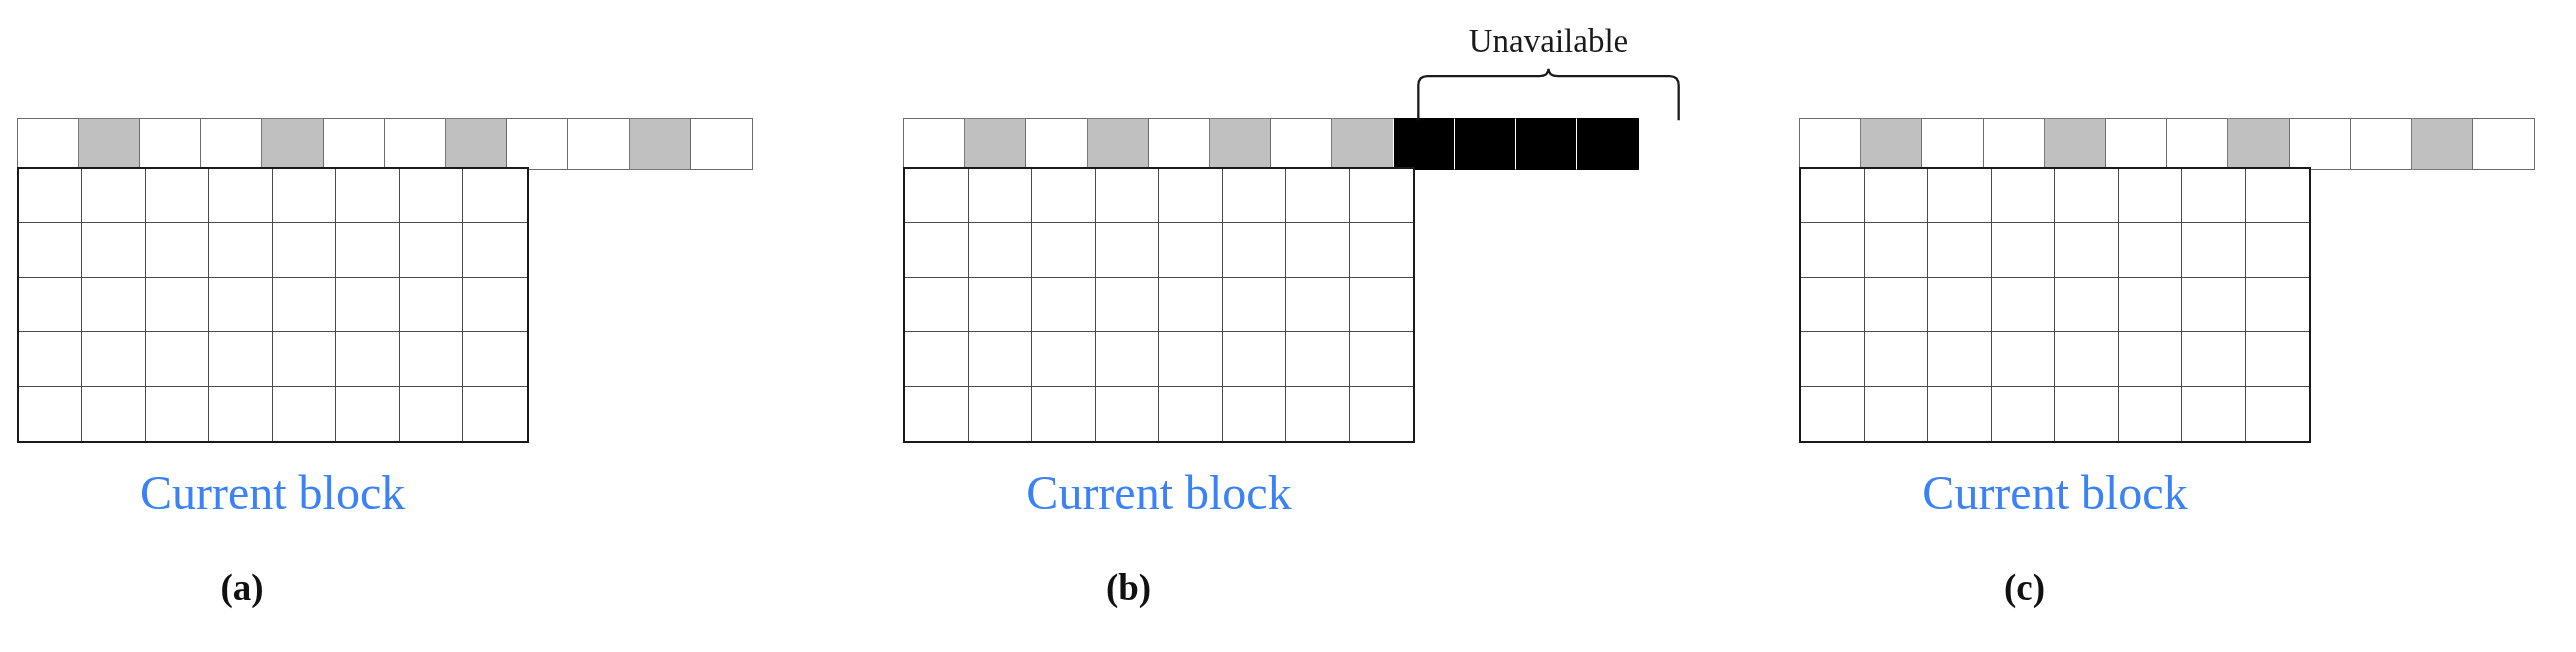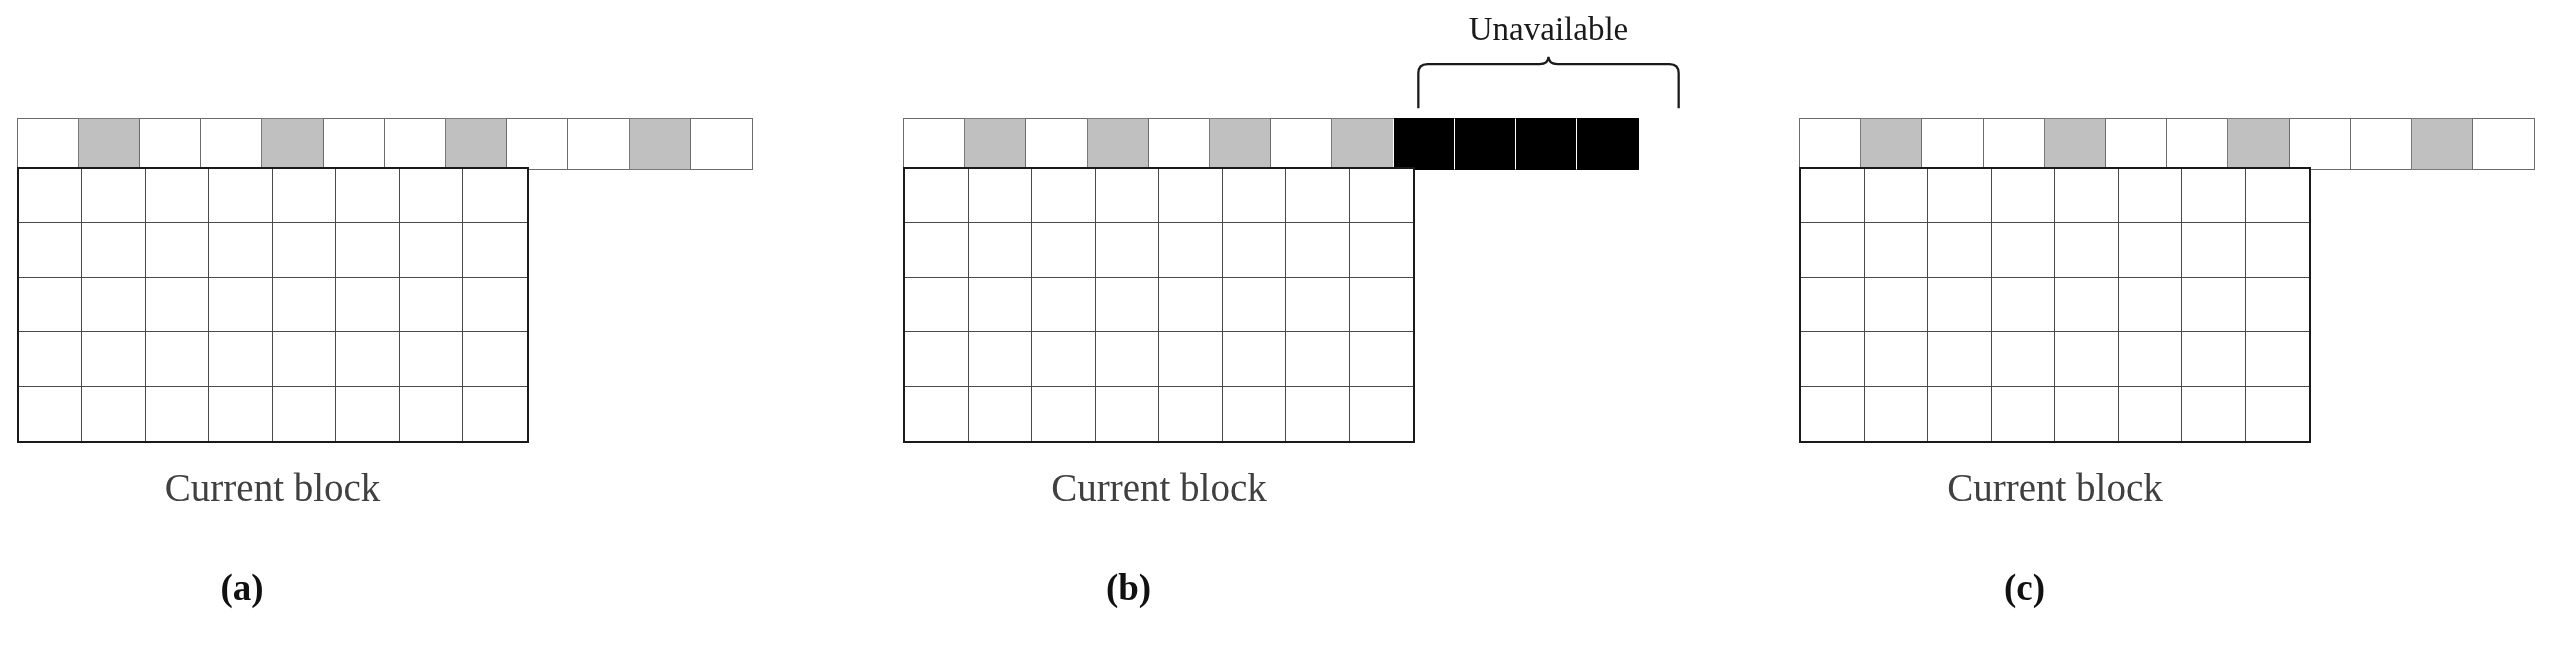--- a/index.html
+++ b/index.html
@@ -29,21 +29,21 @@
     box-sizing:border-box;
     border-right:1.8px solid #4a4a4a;
     border-bottom:1.8px solid #4a4a4a;
     background:#ffffff;
   }
   .bcell.lastcol{border-right:none;}
   .bcell.lastrow{border-bottom:none;}
 
   .blocklabel{
     position:absolute;
-    font-size:39px;color:#404040;
+    font-size:48px;color:#3b82f6;
     font-family:"Liberation Serif", serif;
     white-space:nowrap;
   }
   .panellabel{
     position:absolute;
     font-size:37px;font-weight:bold;color:#111;
     font-family:"Liberation Serif", serif;
     white-space:nowrap;
   }
   .unavail-wrap{position:absolute;}
@@ -171,21 +171,21 @@
       <div class="bcell lastrow"></div>
       <div class="bcell lastrow"></div>
       <div class="bcell lastrow"></div>
       <div class="bcell lastrow"></div>
       <div class="bcell lastrow"></div>
       <div class="bcell lastrow"></div>
       <div class="bcell lastrow"></div>
       <div class="bcell lastcol lastrow"></div>
     </div>
 
-  <div class="unavail-wrap" style="left:532px;top:11px;width:267px;height:101px;">
+  <div class="unavail-wrap" style="left:532px;top:23px;width:267px;height:101px;">
     <div class="unavail-text" style="left:0px;top:0px;width:267px;">Unavailable</div>
     <svg class="brace" width="267" height="55" style="left:0px;top:44px;" viewBox="0 0 290 60">
       <path d="M3,58 L3,20 Q3,10 13,10 L135,10 Q145,10 145,2 Q145,10 155,10 L277,10 Q287,10 287,20 L287,58" fill="none" stroke="#1a1a1a" stroke-width="2.5"></path>
     </svg>
   </div>
 
   <div class="blocklabel" style="left:20px;top:465px;width:512px;text-align:center;">Current block</div>
   <div class="panellabel" style="left:20px;top:566px;width:451px;text-align:center;">(b)</div>
 </div>
 

